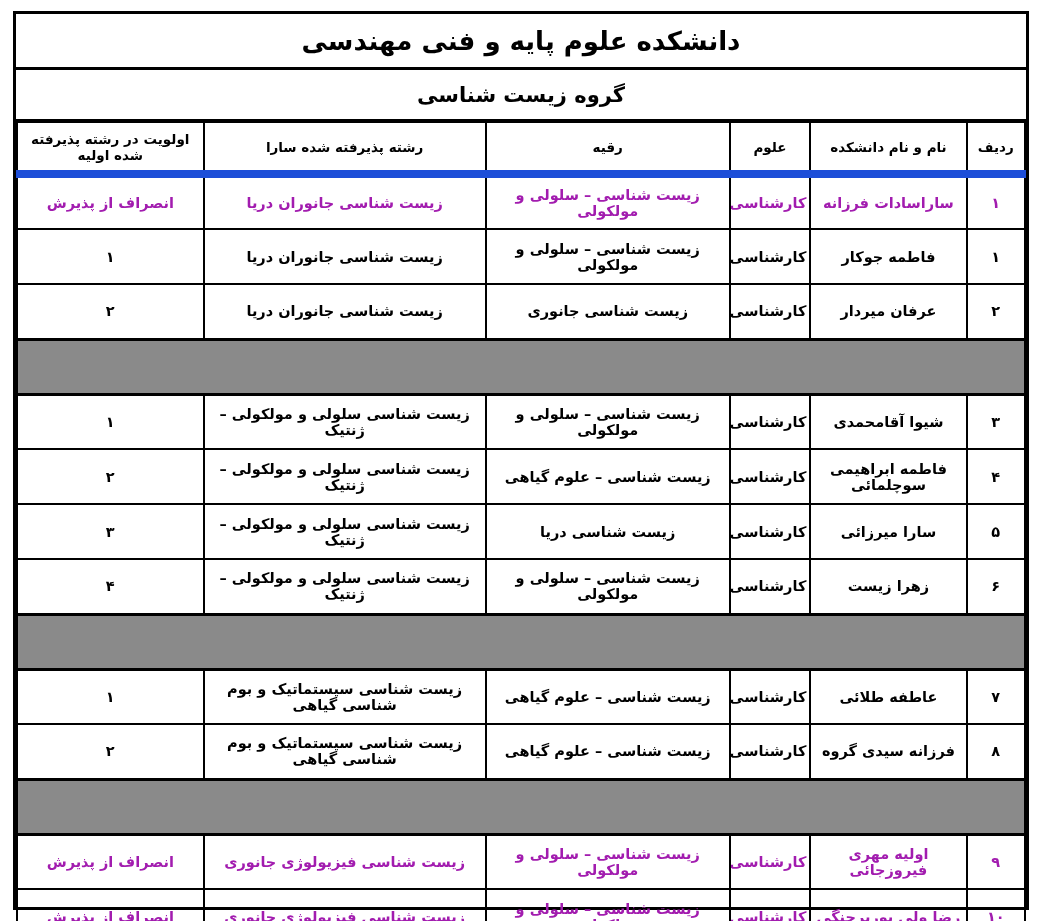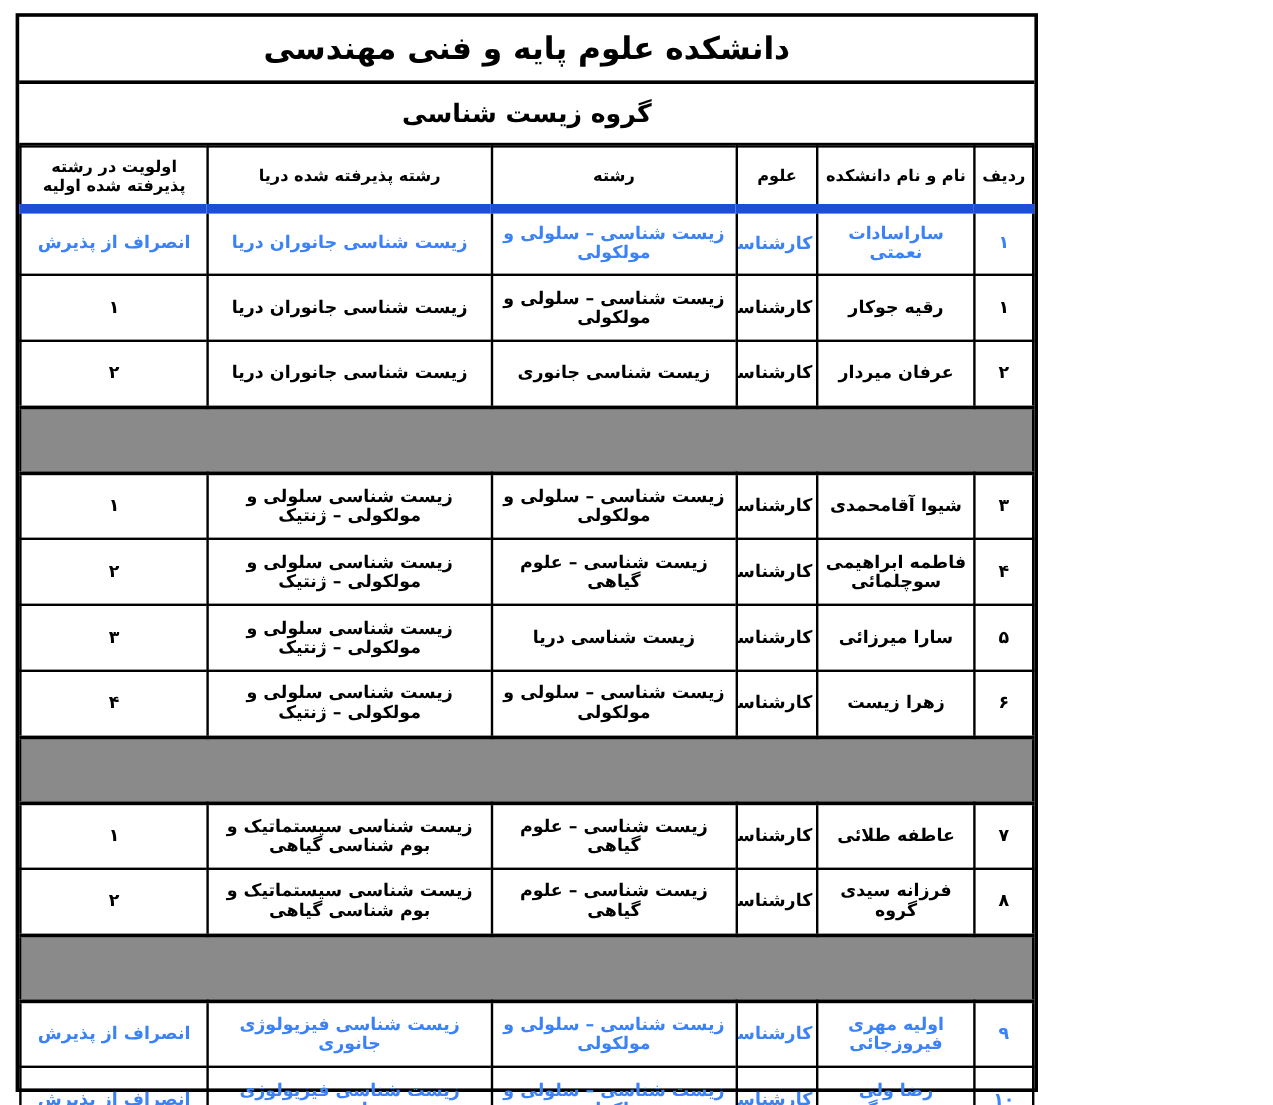--- a/index.html
+++ b/index.html
@@ -4,21 +4,21 @@
 <style>
   * { box-sizing: border-box; margin: 0; padding: 0; }
   html, body {
     width: 1061px; height: 921px;
     background: #ffffff;
     font-family: "DejaVu Sans", sans-serif;
   }
   .doc {
     position: absolute;
     left: 13px; top: 11px;
-    width: 852px; height: 899px;
+    width: 1016px; height: 899px;
     border: 3px solid #000;
     background: #fff;
     direction: rtl;
   }
   .title-bar {
     height: 56px;
     border-bottom: 3px solid #000;
     display: flex; align-items: center; justify-content: center;
     font-size: 26px; font-weight: bold; color: #000;
   }
@@ -51,21 +51,21 @@
   table.results tbody td {
     height: 55px;
     font-size: 14.5px;
   }
   col.c-radif    { width: 5.8%;  }
   col.c-name     { width: 15.5%; }
   col.c-level    { width: 8.0%;  }
   col.c-major    { width: 24.2%; }
   col.c-accepted { width: 28.0%; }
   col.c-priority { width: 18.5%; }
-  tr.red td { color: #3b82f6; }
+  tr.red td { color: #a21caf; }
   tr.sep td {
     height: 22px;
     background: #8a8a8a;
     border-top: 3px solid #000;
     border-bottom: 3px solid #000;
     padding: 0;
   }
 </style>
 </head>
 <body>
@@ -81,37 +81,37 @@
       <col class="c-level">
       <col class="c-major">
       <col class="c-accepted">
       <col class="c-priority">
     </colgroup>
     <thead>
       <tr>
         <th>ردیف</th>
         <th>نام و نام دانشکده</th>
         <th>علوم</th>
-        <th>رشته</th>
-        <th>رشته پذیرفته شده دریا</th>
+        <th>رقیه</th>
+        <th>رشته پذیرفته شده سارا</th>
         <th>اولویت در رشته پذیرفته شده اولیه</th>
       </tr>
     </thead>
     <tbody>
         <tr class="red">
     <td>۱</td>
-    <td>ساراسادات نعمتی</td>
+    <td>ساراسادات فرزانه</td>
     <td>کارشناسی</td>
     <td>زیست شناسی – سلولی و مولکولی</td>
     <td>زیست شناسی جانوران دریا</td>
     <td>انصراف از پذیرش</td>
   </tr>
         <tr>
     <td>۱</td>
-    <td>رقیه جوکار</td>
+    <td>فاطمه جوکار</td>
     <td>کارشناسی</td>
     <td>زیست شناسی – سلولی و مولکولی</td>
     <td>زیست شناسی جانوران دریا</td>
     <td>۱</td>
   </tr>
         <tr>
     <td>۲</td>
     <td>عرفان میردار</td>
     <td>کارشناسی</td>
     <td>زیست شناسی جانوری</td>

